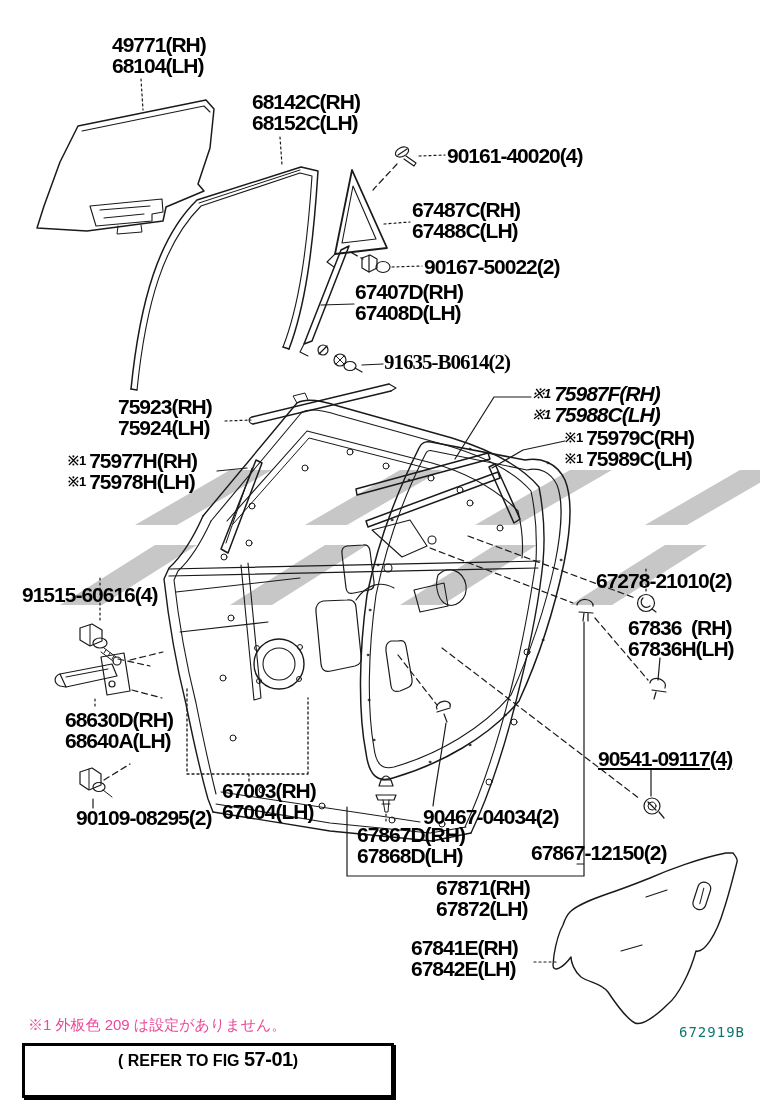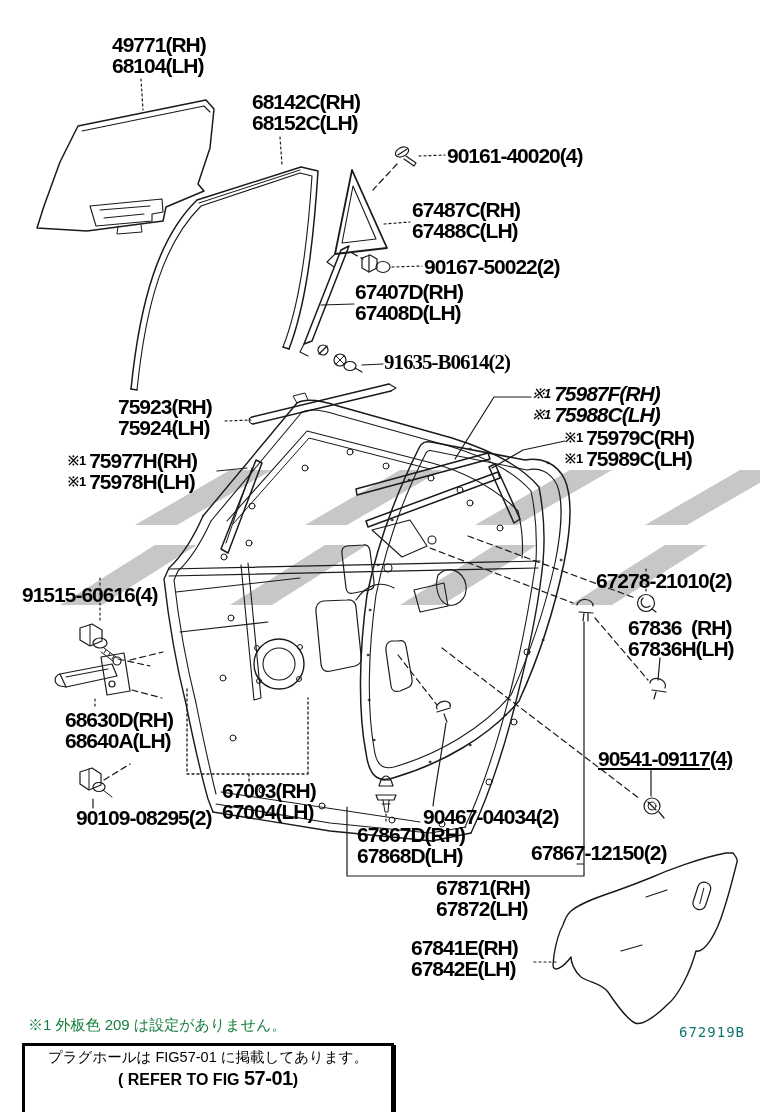--- a/index.html
+++ b/index.html
@@ -3,21 +3,21 @@
 <meta charset="utf-8">
 <style>
   html,body{margin:0;padding:0;background:#ffffff;}
   #stage{position:relative;width:760px;height:1112px;background:#ffffff;overflow:hidden;
          font-family:"Liberation Sans",sans-serif;}
   #art{position:absolute;left:0;top:0;}
   .plabel{position:absolute;font:700 21px/21px "Liberation Sans",sans-serif;
           letter-spacing:-1px;color:#000;}
   .pline{white-space:pre;}
   .mk{font-size:13px;font-weight:700;letter-spacing:0;margin-right:3px;vertical-align:3px;}
-  .note{position:absolute;font:400 15px/18px "Liberation Sans",sans-serif;color:#15803d;white-space:pre;}
+  .note{position:absolute;font:400 15px/18px "Liberation Sans",sans-serif;color:#ec4899;white-space:pre;}
   .refbox{position:absolute;left:22px;top:1043px;width:372px;box-sizing:border-box;
           border:3px solid #000;box-shadow:2px 2px 0 #000;background:#fff;
           text-align:center;padding:2px 4px 1px;}
   .refbox .l1{font:400 14.5px/19px "Liberation Sans",sans-serif;white-space:pre;}
   .refbox .l2{font:700 16px/22px "Liberation Sans",sans-serif;white-space:pre;}
   .refbox .fig{font-size:20px;letter-spacing:-0.5px;}
   .figcode{position:absolute;left:679px;top:1024px;
            font:400 14px "DejaVu Sans Mono",monospace;letter-spacing:1px;color:#0f766e;}
 </style>
 </head>
@@ -376,20 +376,19 @@
       </div>
       <div class="plabel" style="left: 411px; top: 937px;">
         <div class="pline"><span>67841E(RH)</span></div>
         <div class="pline"><span>67842E(LH)</span></div>
       </div>
     </div>
 
 <div class="note" style="left:28px;top:1016px;">※1 外板色 209 は設定がありません。</div>
 
 <div class="refbox">
-  <div class="l1">プラグホールは FIG57-01 に掲載してあります。</div>
   <div class="l2"><span>( REFER TO FIG </span><span class="fig">57-01</span><span>)</span>
   </div>
 </div>
 
 <div class="figcode">672919B</div>
 
 </div>
 
 </body></html>

